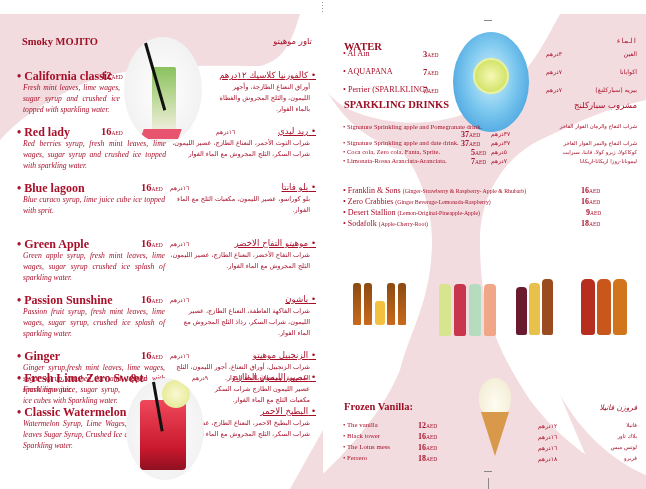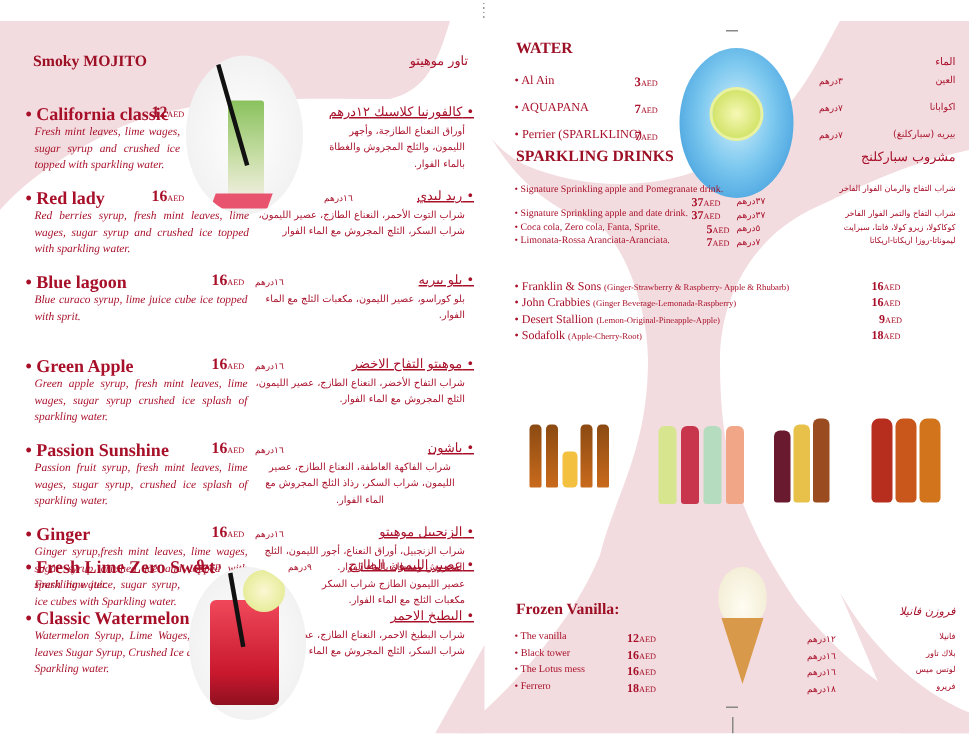--- a/index.html
+++ b/index.html
@@ -73,40 +73,40 @@
       <div class="abs ar-price" style="left:216px;top:128px;">١٦درهم</div>
       <div class="abs ar ar-name" style="left:250px;top:126px;width:66px;">• <span>ريد ليدي</span></div>
       <div class="abs ar ar-desc" style="left:170px;top:138px;width:140px;">شراب التوت الأحمر، النعناع الطازج، عصير الليمون، شراب السكر، الثلج المجروش مع الماء الفوار</div>
     </div>
 
     <div>
       <div class="abs item-name" style="left:17px;top:181px;">• <span>Blue lagoon</span></div>
       <div class="abs price" style="left:141px;top:182px;"><span>16</span><small>AED</small></div>
       <div class="abs desc" style="left:23px;top:194px;width:142px;">Blue curaco syrup, lime juice cube ice topped with sprit.</div>
       <div class="abs ar-price" style="left:170px;top:184px;">١٦درهم</div>
-      <div class="abs ar ar-name" style="left:250px;top:182px;width:66px;">• <span>بلو بيريه</span></div>
+      <div class="abs ar ar-name" style="left:250px;top:182px;width:66px;">• <span>بلو فانتا</span></div>
       <div class="abs ar ar-desc" style="left:170px;top:194px;width:140px;">بلو كوراسو، عصير الليمون، مكعبات الثلج مع الماء الفوار.</div>
     </div>
 
     <div>
       <div class="abs item-name" style="left:17px;top:237px;">• <span>Green Apple</span></div>
       <div class="abs price" style="left:141px;top:238px;"><span>16</span><small>AED</small></div>
       <div class="abs desc" style="left:23px;top:250px;width:142px;">Green apple syrup, fresh mint leaves, lime wages, sugar syrup crushed ice splash of sparkling water.</div>
       <div class="abs ar-price" style="left:170px;top:240px;">١٦درهم</div>
       <div class="abs ar ar-name" style="left:210px;top:238px;width:106px;">• <span>موهيتو التفاح الاخضر</span></div>
       <div class="abs ar ar-desc" style="left:170px;top:250px;width:140px;">شراب التفاح الأخضر، النعناع الطازج، عصير الليمون، الثلج المجروش مع الماء الفوار.</div>
     </div>
 
     <div>
       <div class="abs item-name" style="left:17px;top:293px;">• <span>Passion Sunshine</span></div>
       <div class="abs price" style="left:141px;top:294px;"><span>16</span><small>AED</small></div>
       <div class="abs desc" style="left:23px;top:306px;width:142px;">Passion fruit syrup, fresh mint leaves, lime wages, sugar syrup, crushed ice splash of sparkling water.</div>
       <div class="abs ar-price" style="left:170px;top:296px;">١٦درهم</div>
       <div class="abs ar ar-name" style="left:250px;top:294px;width:66px;">• <span>باشون</span></div>
-      <div class="abs ar ar-desc" style="left:170px;top:306px;width:140px;text-align:center;">شراب الفاكهة العاطفة، النعناع الطازج، عصير الليمون، شراب السكر، رذاذ الثلج المجروش مع الماء الفوار.</div>
+      <div class="abs ar ar-desc" style="left:170px;top:306px;width:140px;">شراب الفاكهة العاطفة، النعناع الطازج، عصير الليمون، شراب السكر، رذاذ الثلج المجروش مع الماء الفوار.</div>
     </div>
 
     <div>
       <div class="abs item-name" style="left:17px;top:349px;">• <span>Ginger</span></div>
       <div class="abs price" style="left:141px;top:350px;"><span>16</span><small>AED</small></div>
       <div class="abs desc" style="left:23px;top:362px;width:142px;">Ginger syrup,fresh mint leaves, lime wages, sugar syrup crushed ice and topped with sparkling water.</div>
       <div class="abs ar-price" style="left:170px;top:352px;">١٦درهم</div>
       <div class="abs ar ar-name" style="left:220px;top:350px;width:96px;">• <span>الزنجبيل موهيتو</span></div>
       <div class="abs ar ar-desc" style="left:170px;top:362px;width:140px;">شراب الزنجبيل، أوراق النعناع، أجور الليمون، الثلج المجروش ومغطاة بالماء الفوار.</div>
     </div>
@@ -129,22 +129,22 @@
     <div class="abs item-name" style="left:17px;top:371px;"></div>
   </div>
 
   <div class="page page-right">
 
     <div class="circle-img" style="left:130px;top:32px;width:76px;height:100px;background:radial-gradient(ellipse at 50% 45%, #d6f0fb 0%, #7cc8ef 45%, #2d8fd6 100%);">
       <div style="position:absolute;left:20px;top:26px;width:36px;height:36px;border-radius:50%;background:radial-gradient(circle,#f6f8b5 0%,#d3e46b 70%,#9fc23c 100%);border:2px solid #e8f2a0;"></div>
     </div>
 
     <div>
-      <div class="abs title" style="left:21px;top:27px;font-size:10.5px;">WATER</div>
-      <div class="abs ar" style="left:280px;top:37px;width:34px;font-size:7px;">الماء</div>
+      <div class="abs title" style="left:21px;top:41px;font-size:10.5px;">WATER</div>
+      <div class="abs ar" style="left:280px;top:37px;width:34px;font-size:7px;font-family:Liberation Mono, monospace;">الماء</div>
 
       <div class="abs small-item" style="left:20px;top:49px;">• <span>Al Ain</span></div>
       <div class="abs price" style="left:100px;top:49px;font-size:8.5px;"><span>3</span><small>AED</small></div>
       <div class="abs ar-price" style="left:223px;top:50px;">٣درهم</div>
       <div class="abs ar" style="left:270px;top:50px;width:44px;font-size:6.3px;">العين</div>
 
       <div class="abs small-item" style="left:20px;top:67px;">• <span>AQUAPANA</span></div>
       <div class="abs price" style="left:100px;top:67px;font-size:8.5px;"><span>7</span><small>AED</small></div>
       <div class="abs ar-price" style="left:223px;top:68px;">٧درهم</div>
       <div class="abs ar" style="left:270px;top:68px;width:44px;font-size:6.3px;">اكوابانا</div>
@@ -176,21 +176,21 @@
 
       <div class="abs mini" style="left:20px;top:157px;">• <span>Limonata-Rossa Aranciata-Aranciata.</span></div>
       <div class="abs price" style="left:148px;top:157px;font-size:8px;"><span>7</span><small>AED</small></div>
       <div class="abs ar-price" style="left:168px;top:157px;">٧درهم</div>
       <div class="abs ar" style="left:200px;top:158px;width:114px;font-size:5.4px;">ليموناتا-روزا اريكاتا-اريكاتا</div>
     </div>
 
     <div>
       <div class="abs" style="left:20px;top:186px;font-size:8px;white-space:nowrap;">• <span>Franklin &amp; Sons</span> <span style="font-size:5.8px;">(Ginger-Strawberry &amp; Raspberry- Apple &amp; Rhubarb)</span></div>
       <div class="abs price" style="left:258px;top:186px;font-size:8px;"><span>16</span><small>AED</small></div>
-      <div class="abs" style="left:20px;top:197px;font-size:8px;white-space:nowrap;">• <span>John Crabbies</span> <span style="font-size:5.8px;">(Ginger Beverage-Lemonada-Raspberry)</span></div>
+      <div class="abs" style="left:20px;top:197px;font-size:8px;white-space:nowrap;">• <span>Zero Crabbies</span> <span style="font-size:5.8px;">(Ginger Beverage-Lemonada-Raspberry)</span></div>
       <div class="abs price" style="left:258px;top:197px;font-size:8px;"><span>16</span><small>AED</small></div>
       <div class="abs" style="left:20px;top:208px;font-size:8px;white-space:nowrap;">• <span>Desert Stallion</span> <span style="font-size:5.8px;">(Lemon-Original-Pineapple-Apple)</span></div>
       <div class="abs price" style="left:263px;top:208px;font-size:8px;"><span>9</span><small>AED</small></div>
       <div class="abs" style="left:20px;top:219px;font-size:8px;white-space:nowrap;">• <span>Sodafolk</span> <span style="font-size:5.8px;">(Apple-Cherry-Root)</span></div>
       <div class="abs price" style="left:258px;top:219px;font-size:8px;"><span>18</span><small>AED</small></div>
     </div>
 
     <div class="abs" style="left:26px;top:283px;width:64px;height:46px;">
       <div style="position:absolute;left:4px;top:0;width:8px;height:42px;background:linear-gradient(#8b4a12,#c96a1c);border-radius:3px 3px 1px 1px;"></div>
       <div style="position:absolute;left:15px;top:0;width:8px;height:42px;background:linear-gradient(#8b4a12,#c96a1c);border-radius:3px 3px 1px 1px;"></div>

